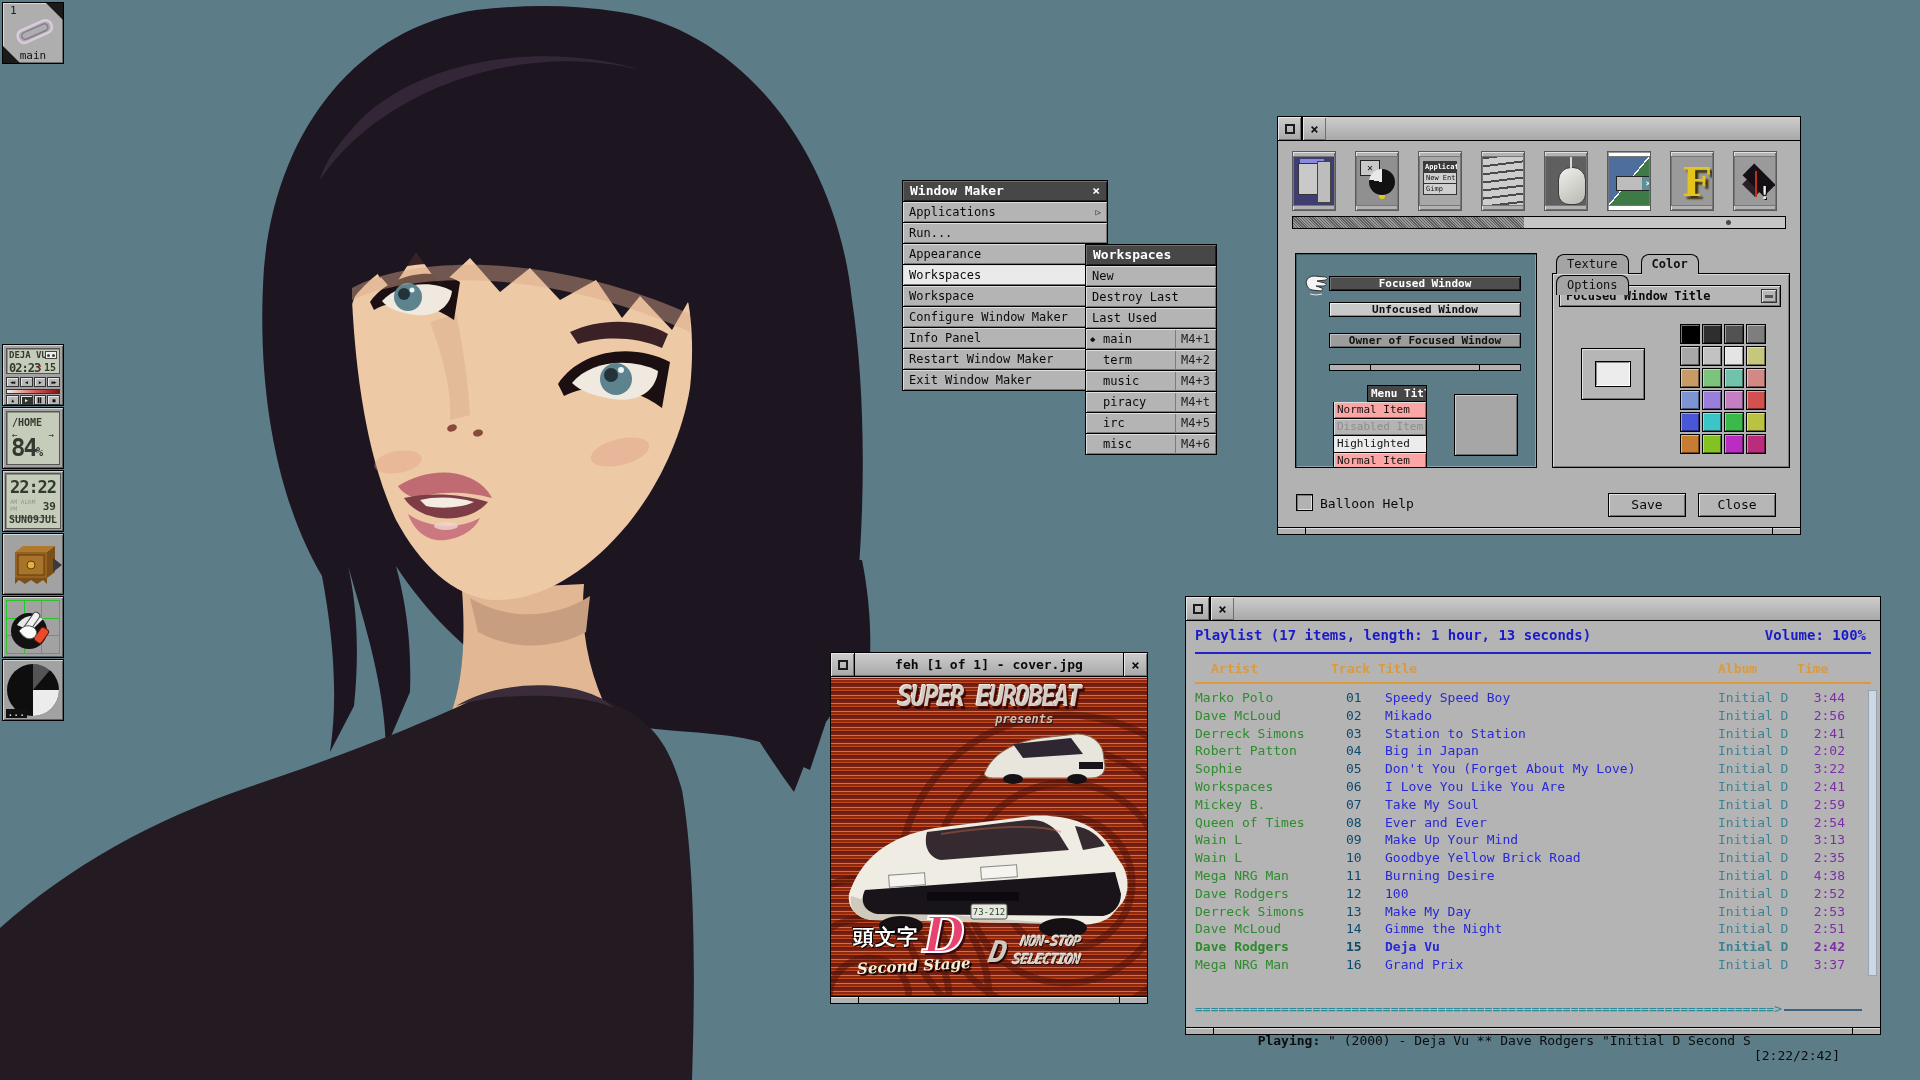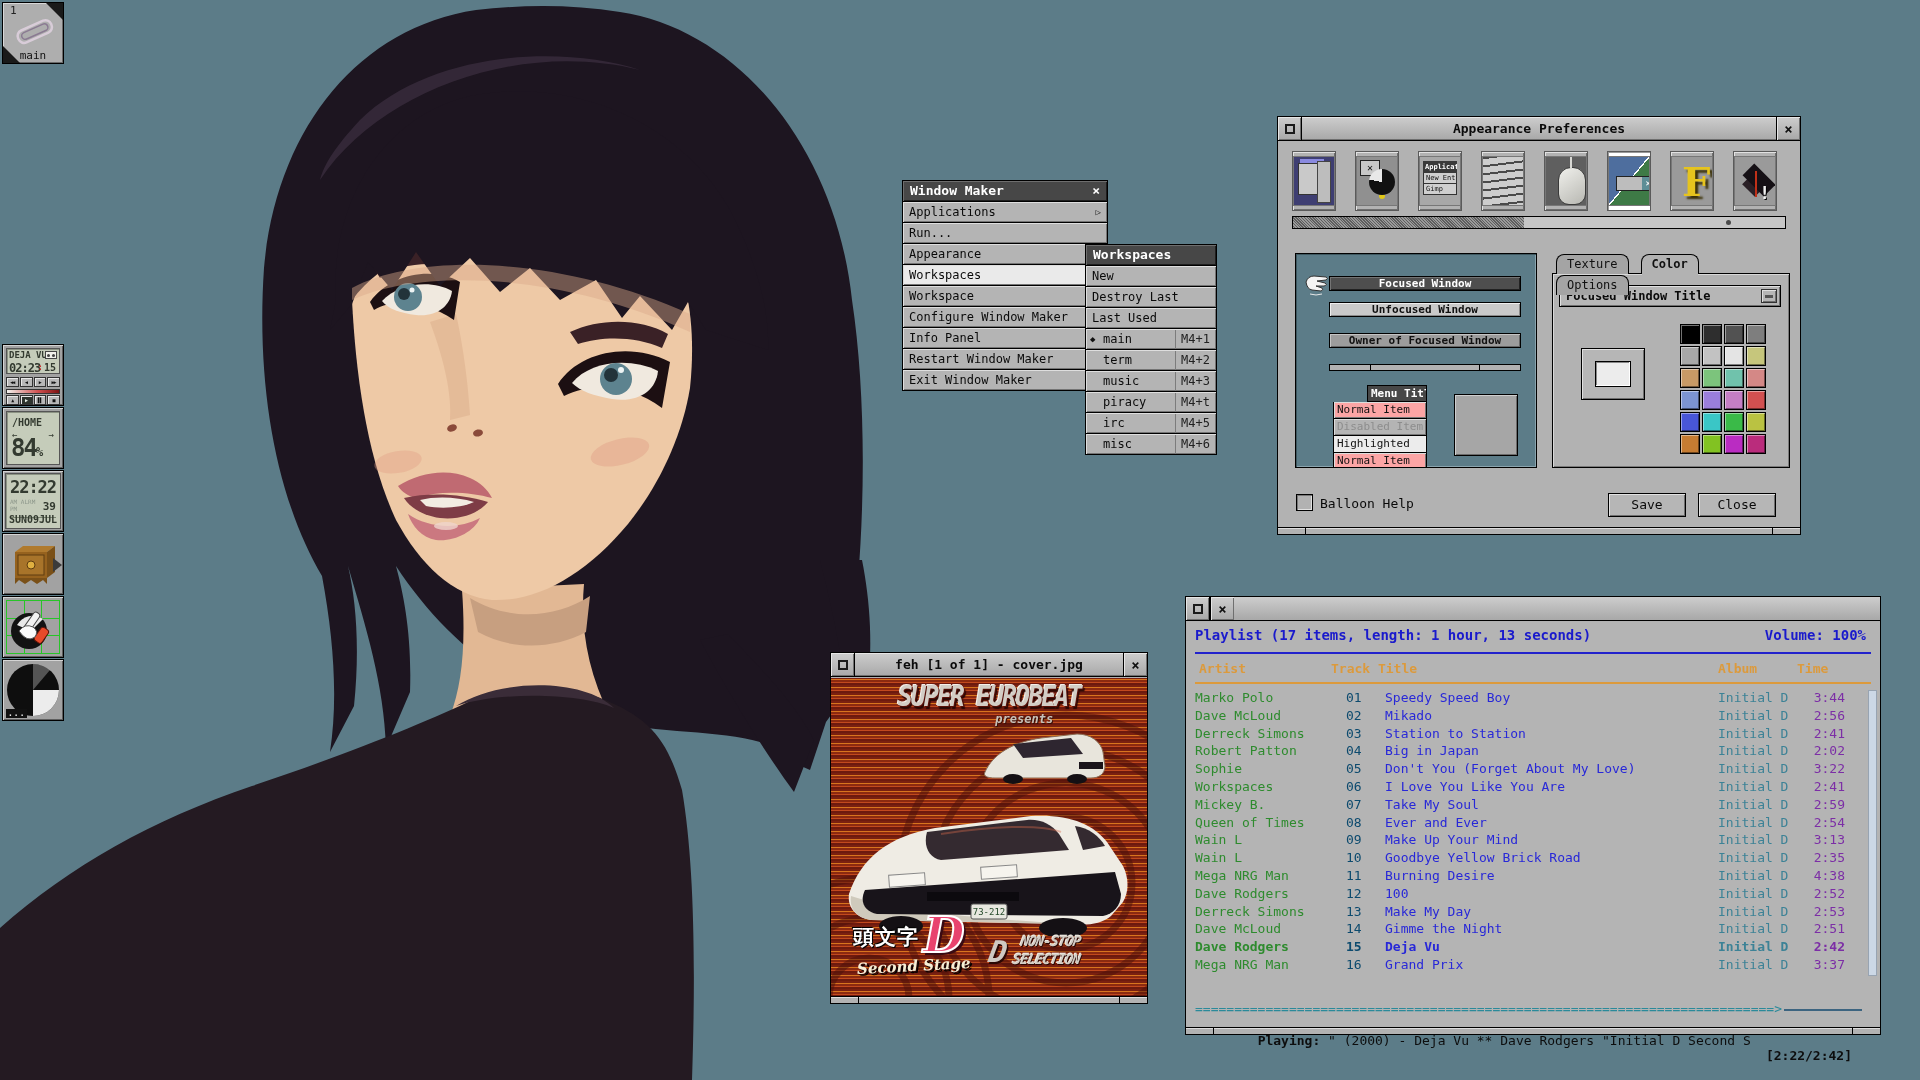--- a/index.html
+++ b/index.html
@@ -169,33 +169,33 @@
       color:#d3cdc5;text-shadow:1px 1px 0 #2a0804,-1px -1px 0 #f0ece4;transform:skewX(-10deg);z-index:3;}
 
   
   .pl-content{position:absolute;left:0;top:25px;right:0;bottom:8px;background:#b4b4b4;font-family:"DejaVu Sans Mono",monospace;}
   .pl-head{position:absolute;left:9px;top:5px;font:bold 14px "DejaVu Sans Mono",monospace;color:#1a1acc;}
   .pl-vol{position:absolute;right:14px;top:5px;font:bold 14px "DejaVu Sans Mono",monospace;color:#1a1acc;}
   .hr-blue{position:absolute;left:9px;right:9px;top:30px;height:2px;background:#2222cc;}
   .hr-orange{position:absolute;left:9px;right:9px;top:60px;height:2px;background:#dc9a3c;}
   .pl-cols{position:absolute;left:9px;right:9px;top:39px;height:18px;font:bold 13px "DejaVu Sans Mono",monospace;color:#dc9a3c;}
   .pl-cols span{position:absolute;white-space:pre;}
-  .ch-artist{left:4px;} .ch-title{left:136px;} .ch-album{left:523px;} .ch-time{left:602px;}
+  .ch-artist{left:16px;} .ch-title{left:136px;} .ch-album{left:523px;} .ch-time{left:602px;}
   .pl-rows{position:absolute;left:9px;right:22px;top:68px;}
   .plrow{position:relative;height:17.8px;font:13px "DejaVu Sans Mono",monospace;}
   .plrow span{position:absolute;top:0;white-space:pre;}
   .plrow.cur span{font-weight:bold;}
   .c-art{left:0;color:#2e8b2e;} .c-num{left:151px;color:#0c4a6e;} .c-tit{left:190px;color:#2828d8;}
   .c-alb{left:523px;color:#3c8296;} .c-tim{left:600px;width:50px;text-align:right;color:#7c2ea6;}
   .pl-scroll{position:absolute;right:3px;top:68px;width:9px;height:286px;background:#ccd8e6;border:1px solid #98a4b2;}
   .pl-prog{position:absolute;left:9px;top:379px;font:13px "DejaVu Sans Mono",monospace;color:#2a8a9a;white-space:pre;}
   .pl-prog .tail{display:inline-block;width:78px;height:2px;background:#3c6480;vertical-align:middle;margin-left:2px;}
   .pl-status{position:absolute;left:9px;right:14px;top:396px;font:13px "DejaVu Sans Mono",monospace;color:#0d0d0d;white-space:pre;}
   .pl-status .lbl{font-weight:bold;}
-  .pl-status .pos{position:absolute;right:14px;font-weight:bold;margin-left:32px;}
+  .pl-status .pos{position:absolute;right:26px;font-weight:normal;margin-left:32px;}
 
   
   .clip{position:absolute;left:2px;top:2px;width:62px;height:62px;background:#aeaeae;border:1px solid #000;
       box-shadow:inset 1px 1px 0 #d8d8d8,inset -1px -1px 0 #6a6a6a;overflow:hidden;}
   .clip .tri-tr{position:absolute;right:0;top:0;width:0;height:0;border-left:17px solid transparent;border-top:17px solid #1a1a1a;}
   .clip .tri-bl{position:absolute;left:0;bottom:0;width:0;height:0;border-right:17px solid transparent;border-bottom:17px solid #1a1a1a;}
   .clip .num{position:absolute;left:7px;top:1px;font:11px "DejaVu Sans Mono",monospace;color:#222;}
   .clip .wsname{position:absolute;left:0;right:0;bottom:1px;text-align:center;font:11px "DejaVu Sans Mono",monospace;color:#111;}
   .dock{position:absolute;left:2px;top:344px;}
   .tile{position:relative;width:62px;height:62px;background:#a2a2a2;border:1px solid #000;margin-bottom:1px;
@@ -463,21 +463,20 @@
           <span class="mi-short">M4+6</span>
         </div>
       </div>
   </div>
 
   <div class="win" style="left:1277px;top:116px;width:524px;height:419px;">
     <div class="tb">
       <div class="tb-btn min">
           <span class="min-glyph"></span>
         </div>
-      <div class="tb-title">Appearance Preferences</div>
       <div class="tb-btn cls">×</div>
     </div>
     <div class="prefs-content">
       <div id="prefs-icons">
           <div class="icon-btn" style="left: 14px;">
             <div class="ia ia-window-focus"></div>
           </div>
           <div class="icon-btn" style="left: 77px;">
             <div class="ia ia-window-handling"></div>
           </div>

